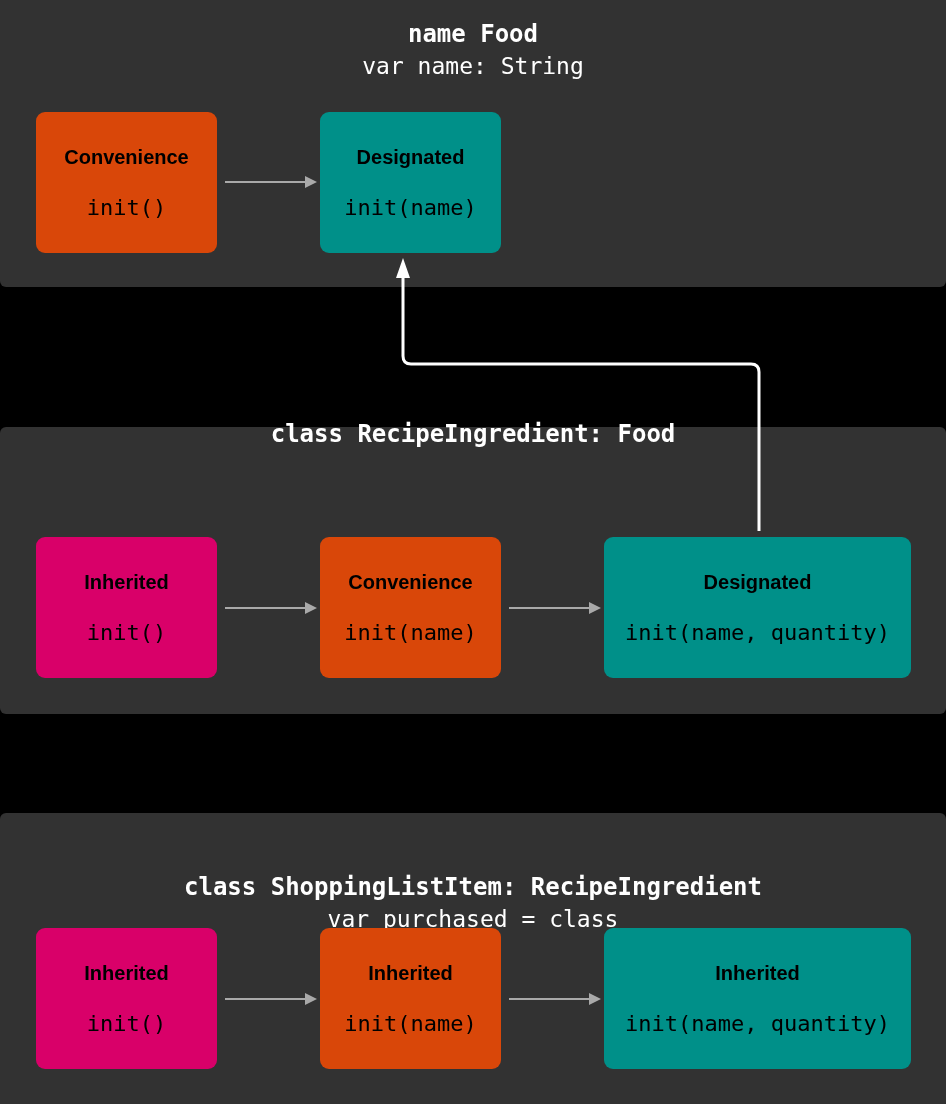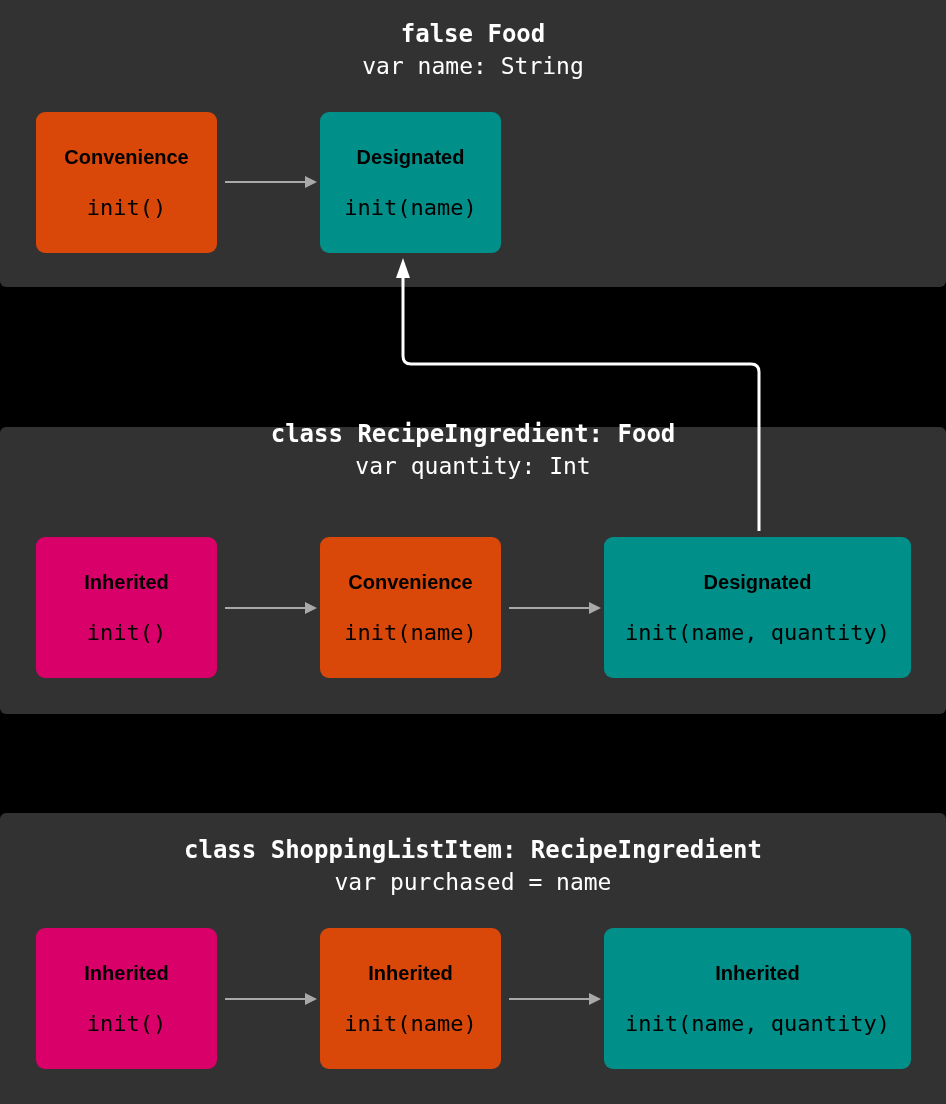--- a/index.html
+++ b/index.html
@@ -52,21 +52,21 @@
   }
   .class-prop {
     display: block;
     font-weight: normal;
     font-size: 23px;
     margin-top: 9px;
     color: #ffffff;
   }
   #header-food         { top: 22px; }
   #header-recipe       { top: 422px; }
-  #header-shoppinglist { top: 838px; }
+  #header-shoppinglist { top: 875px; }
 
   
   .init-box {
     position: absolute;
     border-radius: 9px;
     box-sizing: border-box;
     display: flex;
     flex-direction: column;
     align-items: center;
     justify-content: center;
@@ -123,21 +123,21 @@
   }
 </style>
 </head>
 <body>
 
 <div id="diagram">
 
   <div class="panel" id="panel-food"></div>
 
   <div class="class-header" id="header-food">
-    <span class="class-name">false Food</span>
+    <span class="class-name">name Food</span>
     <span class="class-prop">var name: String</span>
   </div>
 
   <div class="init-box" style="left:36px; top:112px; width:181px; height:141px; background:#d94709;">
     <span class="init-kind">Convenience</span>
     <span class="init-sig">init()</span>
   </div>
 
   <div class="arrow-h" style="left:225px; top:176px; width:92px;">
     <div class="shaft" style="width:80px;"></div>
@@ -146,21 +146,20 @@
 
   <div class="init-box" style="left:320px; top:112px; width:181px; height:141px; background:#009089;">
     <span class="init-kind">Designated</span>
     <span class="init-sig">init(name)</span>
   </div>
 
   <div class="panel" id="panel-recipe"></div>
 
   <div class="class-header" id="header-recipe">
     <span class="class-name">class RecipeIngredient: Food</span>
-    <span class="class-prop">var quantity: Int</span>
   </div>
 
   <div class="init-box" style="left:36px; top:537px; width:181px; height:141px; background:#d90069;">
     <span class="init-kind">Inherited</span>
     <span class="init-sig">init()</span>
   </div>
 
   <div class="arrow-h" style="left:225px; top:602px; width:92px;">
     <div class="shaft" style="width:80px;"></div>
     <div class="head" style="left:80px;"></div>
@@ -178,21 +177,21 @@
 
   <div class="init-box" style="left:604px; top:537px; width:307px; height:141px; background:#009089;">
     <span class="init-kind">Designated</span>
     <span class="init-sig">init(name, quantity)</span>
   </div>
 
   <div class="panel" id="panel-shoppinglist"></div>
 
   <div class="class-header" id="header-shoppinglist">
     <span class="class-name">class ShoppingListItem: RecipeIngredient</span>
-    <span class="class-prop">var purchased = name</span>
+    <span class="class-prop">var purchased = class</span>
   </div>
 
   <div class="init-box" style="left:36px; top:928px; width:181px; height:141px; background:#d90069;">
     <span class="init-kind">Inherited</span>
     <span class="init-sig">init()</span>
   </div>
 
   <div class="arrow-h" style="left:225px; top:993px; width:92px;">
     <div class="shaft" style="width:80px;"></div>
     <div class="head" style="left:80px;"></div>

